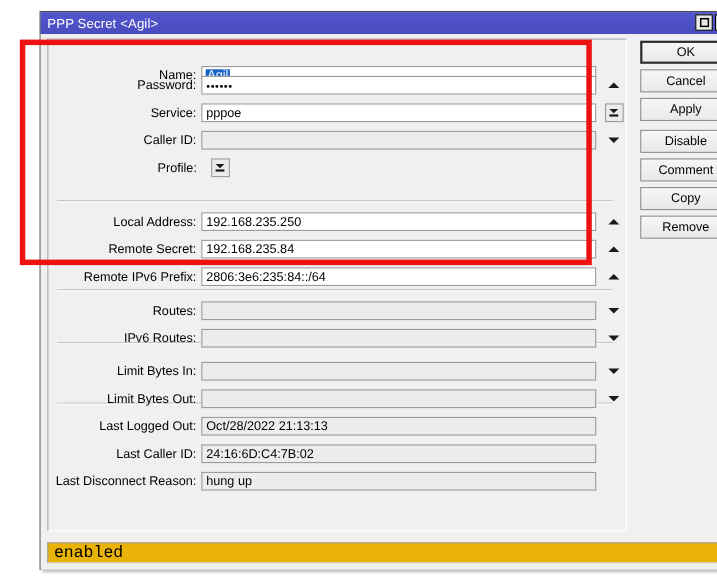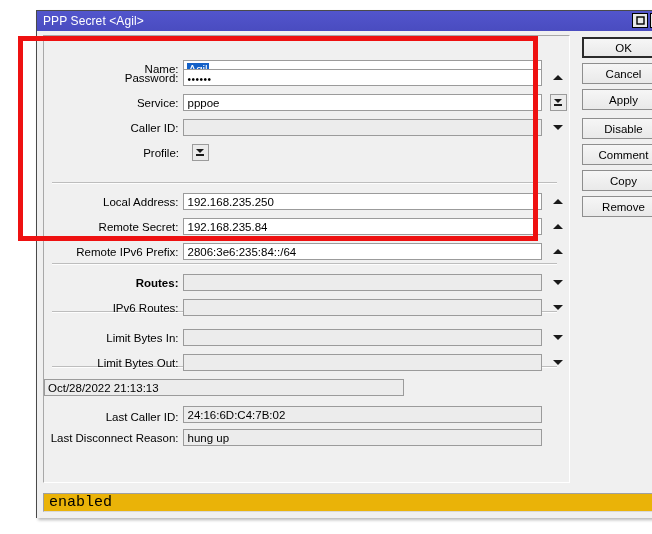--- a/index.html
+++ b/index.html
@@ -405,21 +405,21 @@
         <div class="row" style="top:205px; width:527px;">
           <span class="label">Remote IPv6 Prefix:</span>
           <div class="field w-main">
               <span>2806:3e6:235:84::/64</span>
             </div>
           <div class="arrow-slot">
               <span class="tri-up"></span>
             </div>
         </div>
 
-        <div class="row" style="top:236px; width:527px;font-weight:bold;">
+        <div class="row" style="top:236px; width:527px;">
           <span class="label">Routes:</span>
           <div class="field w-main disabled">
               <span></span>
             </div>
           <div class="arrow-slot">
               <span class="tri-down"></span>
             </div>
         </div>
 
         <div class="row" style="top:261px; width:527px;">
@@ -446,27 +446,28 @@
           <span class="label">Limit Bytes Out:</span>
           <div class="field w-main disabled">
               <span></span>
             </div>
           <div class="arrow-slot">
               <span class="tri-down"></span>
             </div>
         </div>
 
         <div class="row" style="top:341px; width:527px;">
+          <span class="label">Last Logged Out:</span>
           <div class="field w-main readonly">
               <span>Oct/28/2022 21:13:13</span>
             </div>
           <div class="arrow-slot"></div>
         </div>
 
-        <div class="row" style="top:366px; width:527px;align-items:flex-end;">
+        <div class="row" style="top:366px; width:527px;">
           <span class="label">Last Caller ID:</span>
           <div class="field w-main readonly">
               <span>24:16:6D:C4:7B:02</span>
             </div>
           <div class="arrow-slot"></div>
         </div>
 
         <div class="row" style="top:391px; width:527px;">
           <span class="label">Last Disconnect Reason:</span>
           <div class="field w-main readonly">

